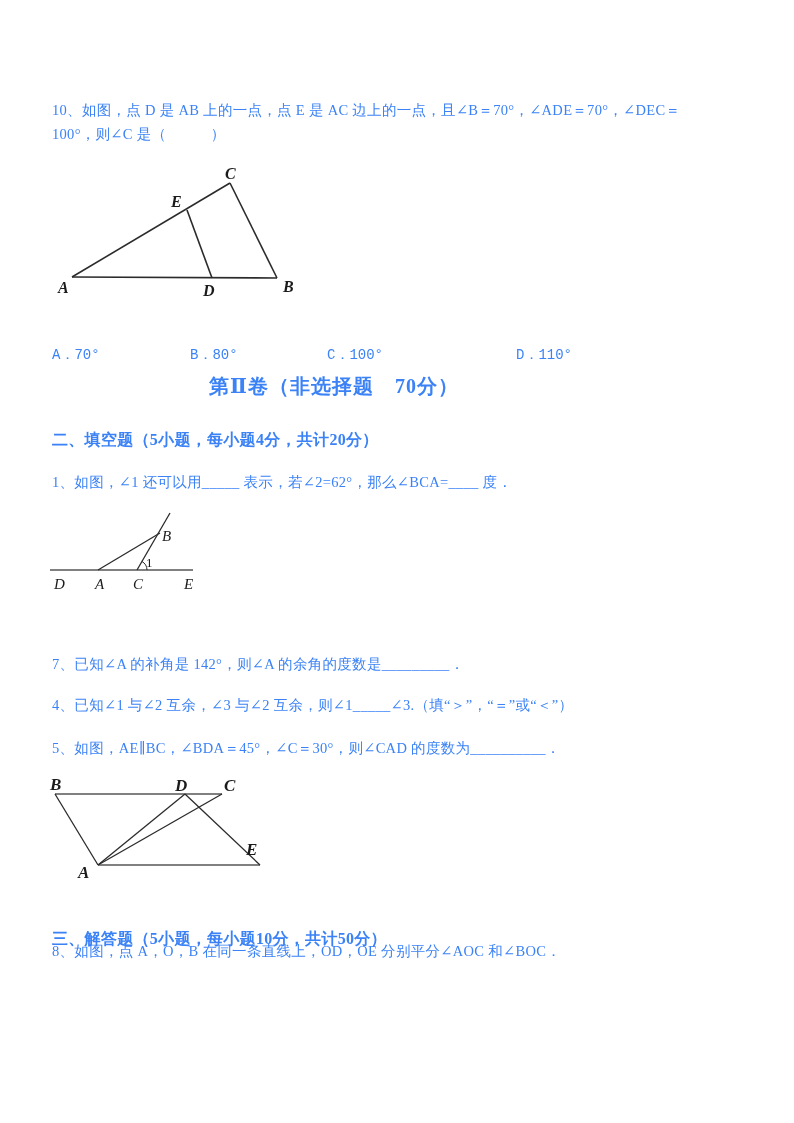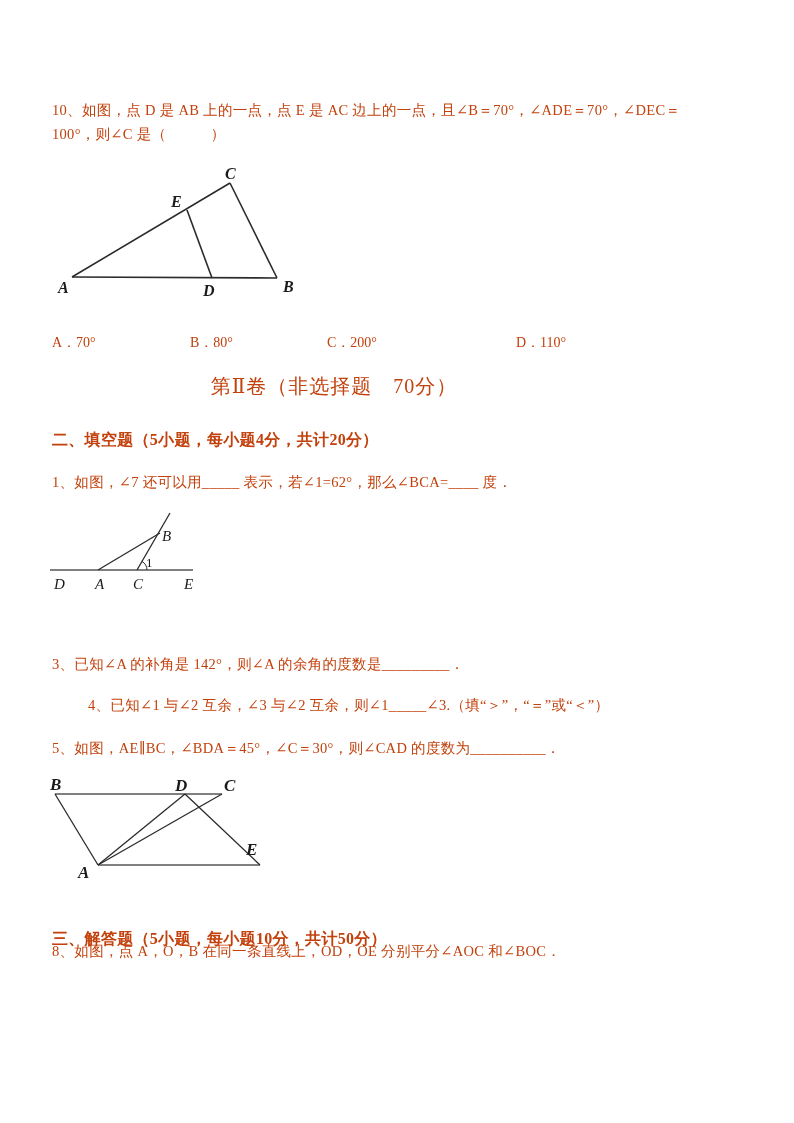--- a/index.html
+++ b/index.html
@@ -2,59 +2,59 @@
 <html><head>
 <meta charset="utf-8">
 <style>
   html,body{margin:0;padding:0;background:#e8e8e8;}
   .page{
     position:relative;
     width:794px;height:1123px;
     margin:0 auto;
     background:#ffffff;
     font-family:"Liberation Serif","DejaVu Serif",serif;
-    color:#c2410c;
+    color:#3b82f6;
     overflow:hidden;
   }
   .textline{
     position:absolute;
     left:52px;
     font-size:14.5px;
     line-height:20px;
     white-space:nowrap;
     letter-spacing:0.3px;
   }
   .q10-block{
     position:absolute;
     top:98px;left:52px;width:690px;
     font-size:14.5px;line-height:24px;
     letter-spacing:0.3px;
   }
   .q10-block div{white-space:nowrap;}
   .options-row{position:absolute;top:330px;left:0;width:794px;height:20px;}
   .option{
-    position:absolute;top:4px;
+    position:absolute;top:16px;
     font-size:14px;line-height:18px;white-space:nowrap;
-    font-family:Liberation Serif, serif;
+    font-family:Liberation Mono, monospace;
   }
   .opt-a{left:52px;} .opt-b{left:190px;} .opt-c{left:327px;} .opt-d{left:468px;margin-left:48px;}
   .part2-title{
     position:absolute;top:373px;left:0;width:668px;
     text-align:center;
-    font-size:20px;font-weight:normal;line-height:26px;
+    font-size:20px;font-weight:bold;line-height:26px;
     letter-spacing:1px;
   }
   .sec-header{
     position:absolute;left:52px;
     font-size:16px;font-weight:bold;line-height:20px;
     white-space:nowrap;letter-spacing:0.3px;
   }
   .fill-header{top:430px;}
   .solve-header{top:897px;margin-top:32px;}
-  .fq1{top:472px;} .fq2{top:612px;} .fq3{top:654px;} .fq4{top:695px;margin-left:36px;} .fq5{top:738px;}
+  .fq1{top:472px;} .fq2{top:612px;} .fq3{top:654px;} .fq4{top:695px;} .fq5{top:738px;}
   .sq1{top:941px;}
   svg.diagram{position:absolute;overflow:visible;}
   .dg-q10{left:55px;top:165px;}
   .dg-f1{left:45px;top:505px;}
   .dg-f5{left:40px;top:775px;}
   .vlabel{
     font-family:"Liberation Serif","DejaVu Serif",serif;
     font-style:italic;font-weight:bold;
     fill:#1b1b1b;
   }
@@ -86,44 +86,44 @@
     <text class="vlabel" x="3" y="128" font-size="16">A</text>
     <text class="vlabel" x="228" y="127" font-size="16">B</text>
     <text class="vlabel" x="170" y="14" font-size="16">C</text>
     <text class="vlabel" x="148" y="131" font-size="16">D</text>
     <text class="vlabel" x="116" y="42" font-size="16">E</text>
   </svg>
 
   <div class="options-row">
     <span class="option opt-a">A．70°</span>
     <span class="option opt-b">B．80°</span>
-    <span class="option opt-c">C．200°</span>
+    <span class="option opt-c">C．100°</span>
     <span class="option opt-d">D．110°</span>
   </div>
 
   <div class="part2-title">第Ⅱ卷（非选择题　70分）</div>
 
   <div class="sec-header fill-header">二、填空题（5小题，每小题4分，共计20分）</div>
 
-  <div class="textline fq1">1、如图，∠7 还可以用_____ 表示，若∠1=62°，那么∠BCA=____ 度．</div>
+  <div class="textline fq1">1、如图，∠1 还可以用_____ 表示，若∠2=62°，那么∠BCA=____ 度．</div>
 
   <svg class="diagram dg-f1" width="160" height="92" viewBox="0 0 160 92">
     <line x1="5" y1="65" x2="148" y2="65" stroke="#808080" stroke-width="2.2"></line>
     <line x1="53" y1="65" x2="115" y2="28" stroke="#2b2b2b" stroke-width="1.3"></line>
     <line x1="92" y1="65" x2="125" y2="8" stroke="#2b2b2b" stroke-width="1.3"></line>
     <path d="M 102 65 A 10 10 0 0 0 96.8 56.4" fill="none" stroke="#2b2b2b" stroke-width="1"></path>
     <text class="vlabel-light" x="9" y="84" font-size="15">D</text>
     <text class="vlabel-light" x="50" y="84" font-size="15">A</text>
     <text class="vlabel-light" x="88" y="84" font-size="15">C</text>
     <text class="vlabel-light" x="139" y="84" font-size="15">E</text>
     <text class="vlabel-light" x="117" y="36" font-size="15">B</text>
     <text class="num-label" x="101" y="62" font-size="13">1</text>
   </svg>
 
-  <div class="textline fq3">3、已知∠A 的补角是 142°，则∠A 的余角的度数是_________．</div>
+  <div class="textline fq3">7、已知∠A 的补角是 142°，则∠A 的余角的度数是_________．</div>
   <div class="textline fq4">4、已知∠1 与∠2 互余，∠3 与∠2 互余，则∠1_____∠3.（填“＞”，“＝”或“＜”）</div>
   <div class="textline fq5">5、如图，AE∥BC，∠BDA＝45°，∠C＝30°，则∠CAD 的度数为__________．</div>
 
   <svg class="diagram dg-f5" width="240" height="108" viewBox="0 0 240 108">
     <line x1="15" y1="19" x2="182" y2="19" stroke="#808080" stroke-width="2.2"></line>
     <line x1="58" y1="90" x2="220" y2="90" stroke="#808080" stroke-width="2.2"></line>
     <line x1="15" y1="19" x2="58" y2="90" stroke="#2b2b2b" stroke-width="1.3"></line>
     <line x1="58" y1="90" x2="145" y2="19" stroke="#2b2b2b" stroke-width="1.3"></line>
     <line x1="58" y1="90" x2="182" y2="19" stroke="#2b2b2b" stroke-width="1.3"></line>
     <line x1="145" y1="19" x2="220" y2="90" stroke="#2b2b2b" stroke-width="1.3"></line>

